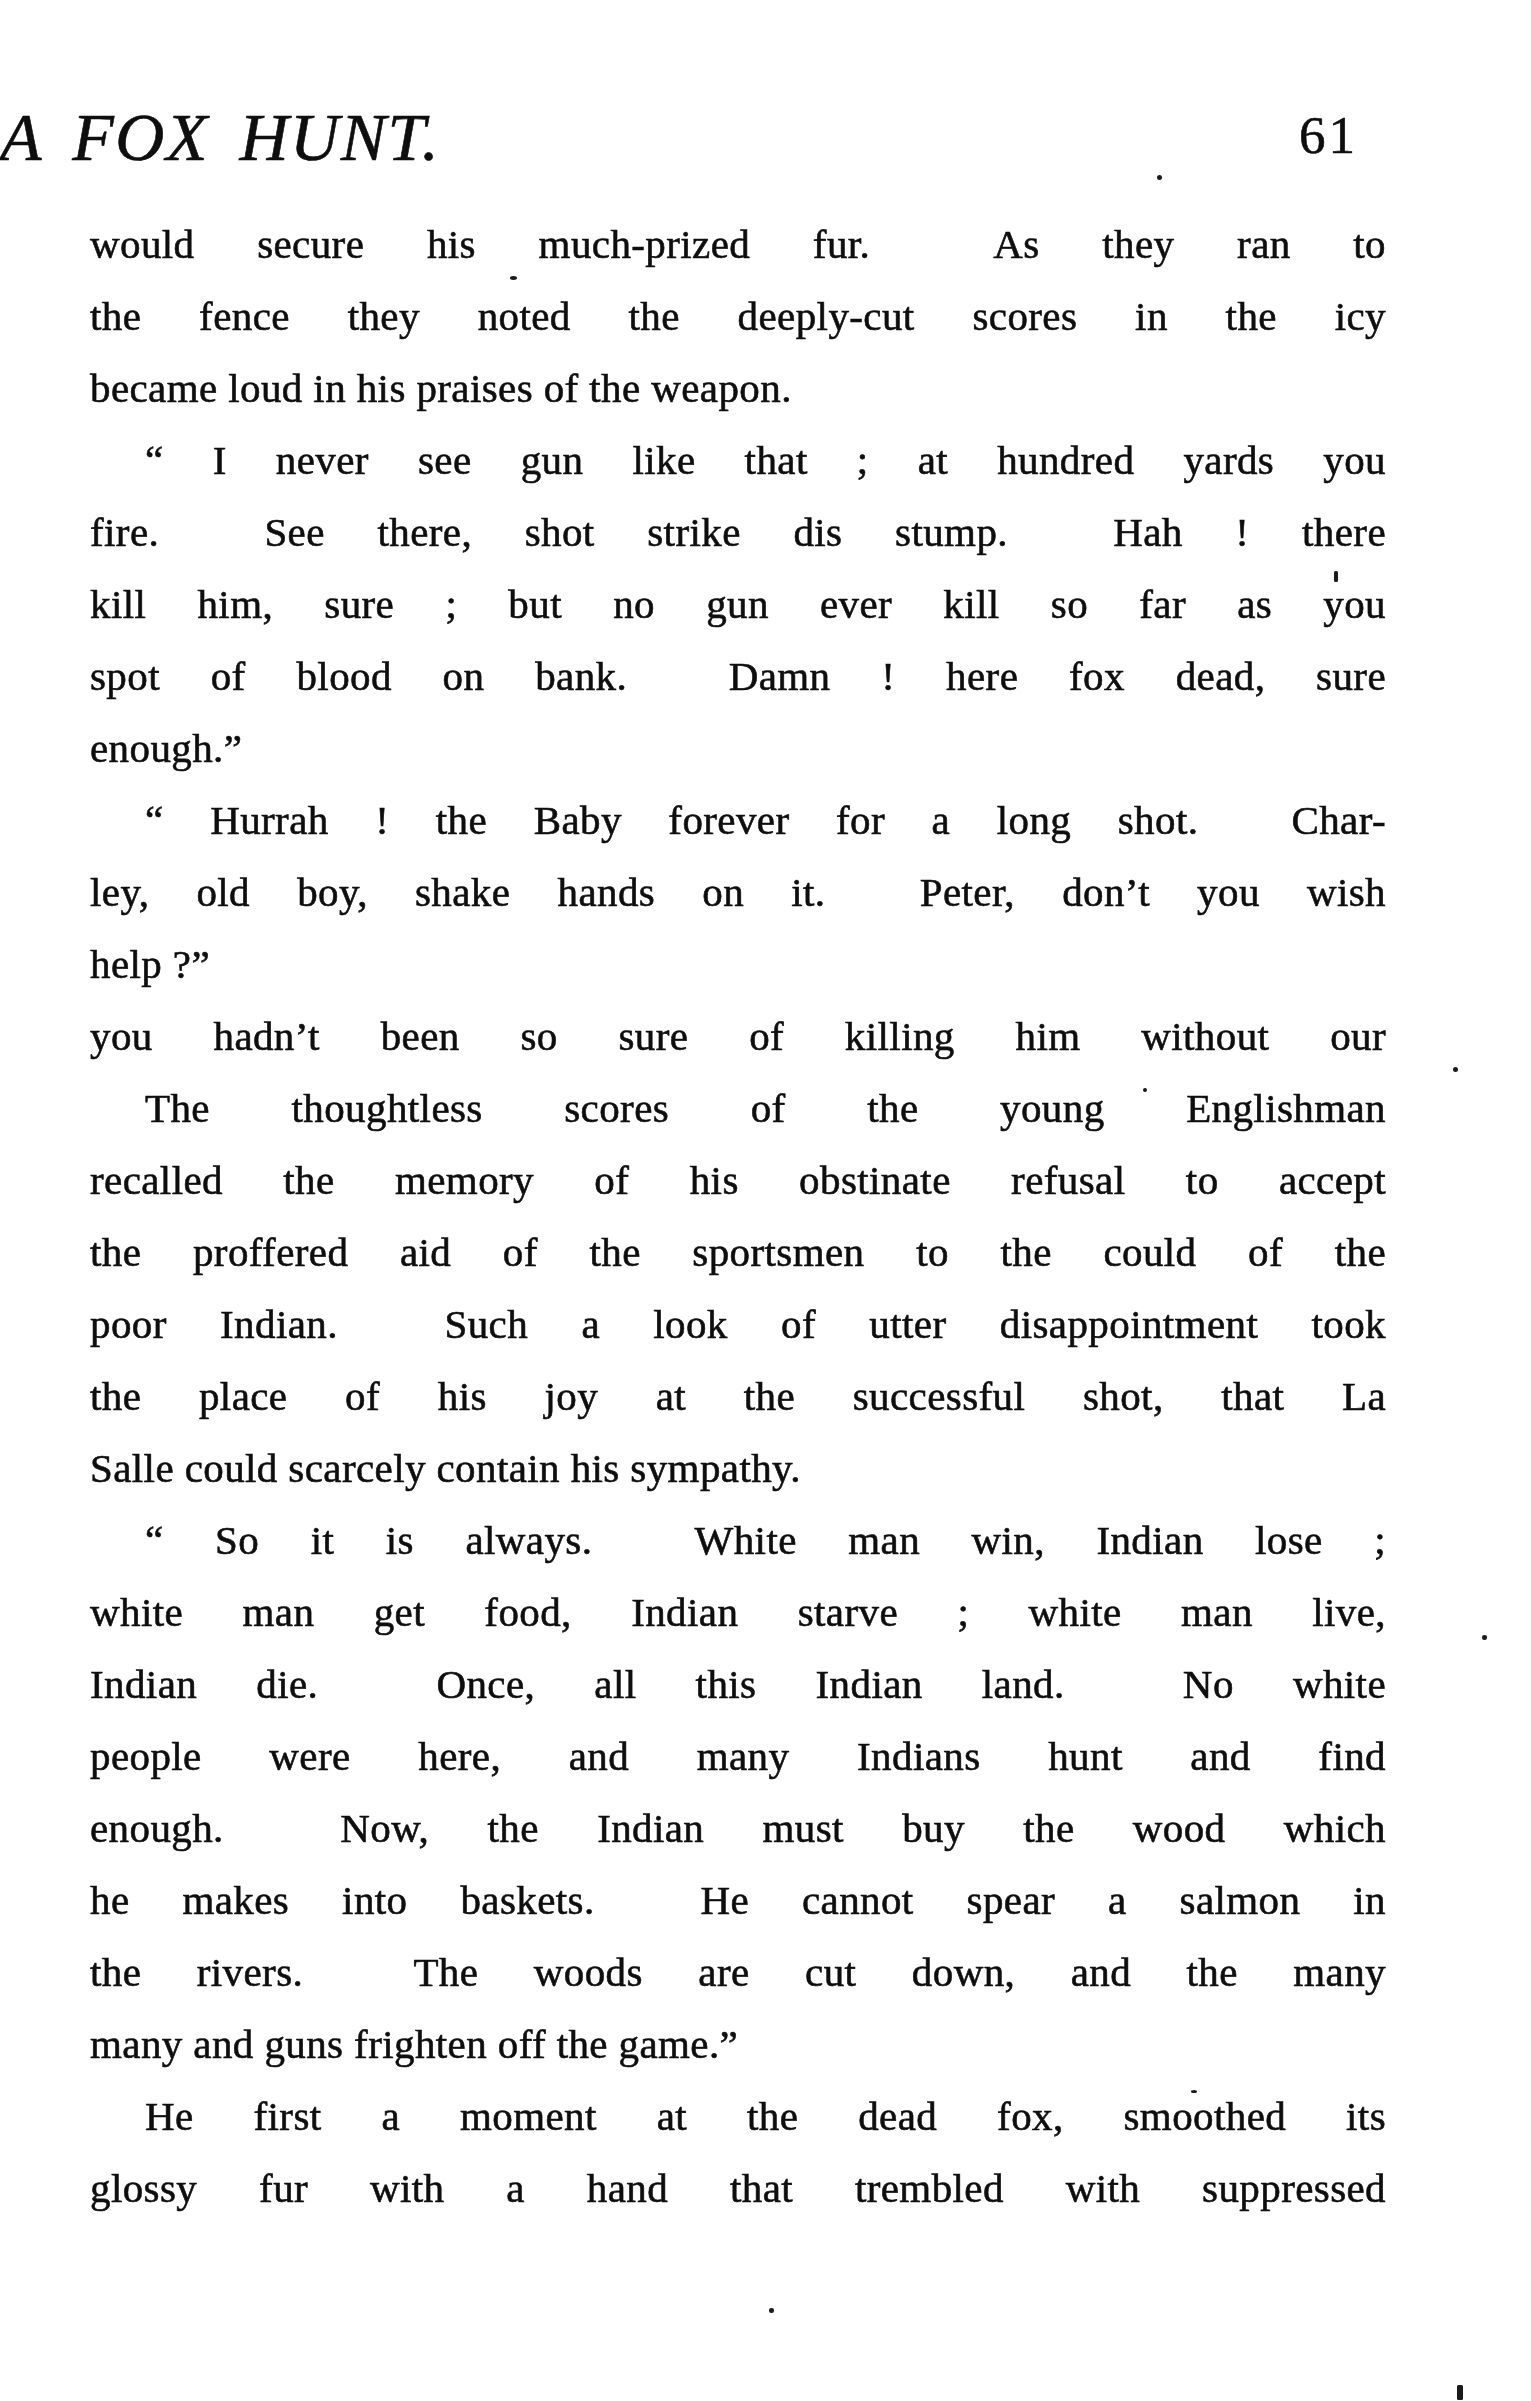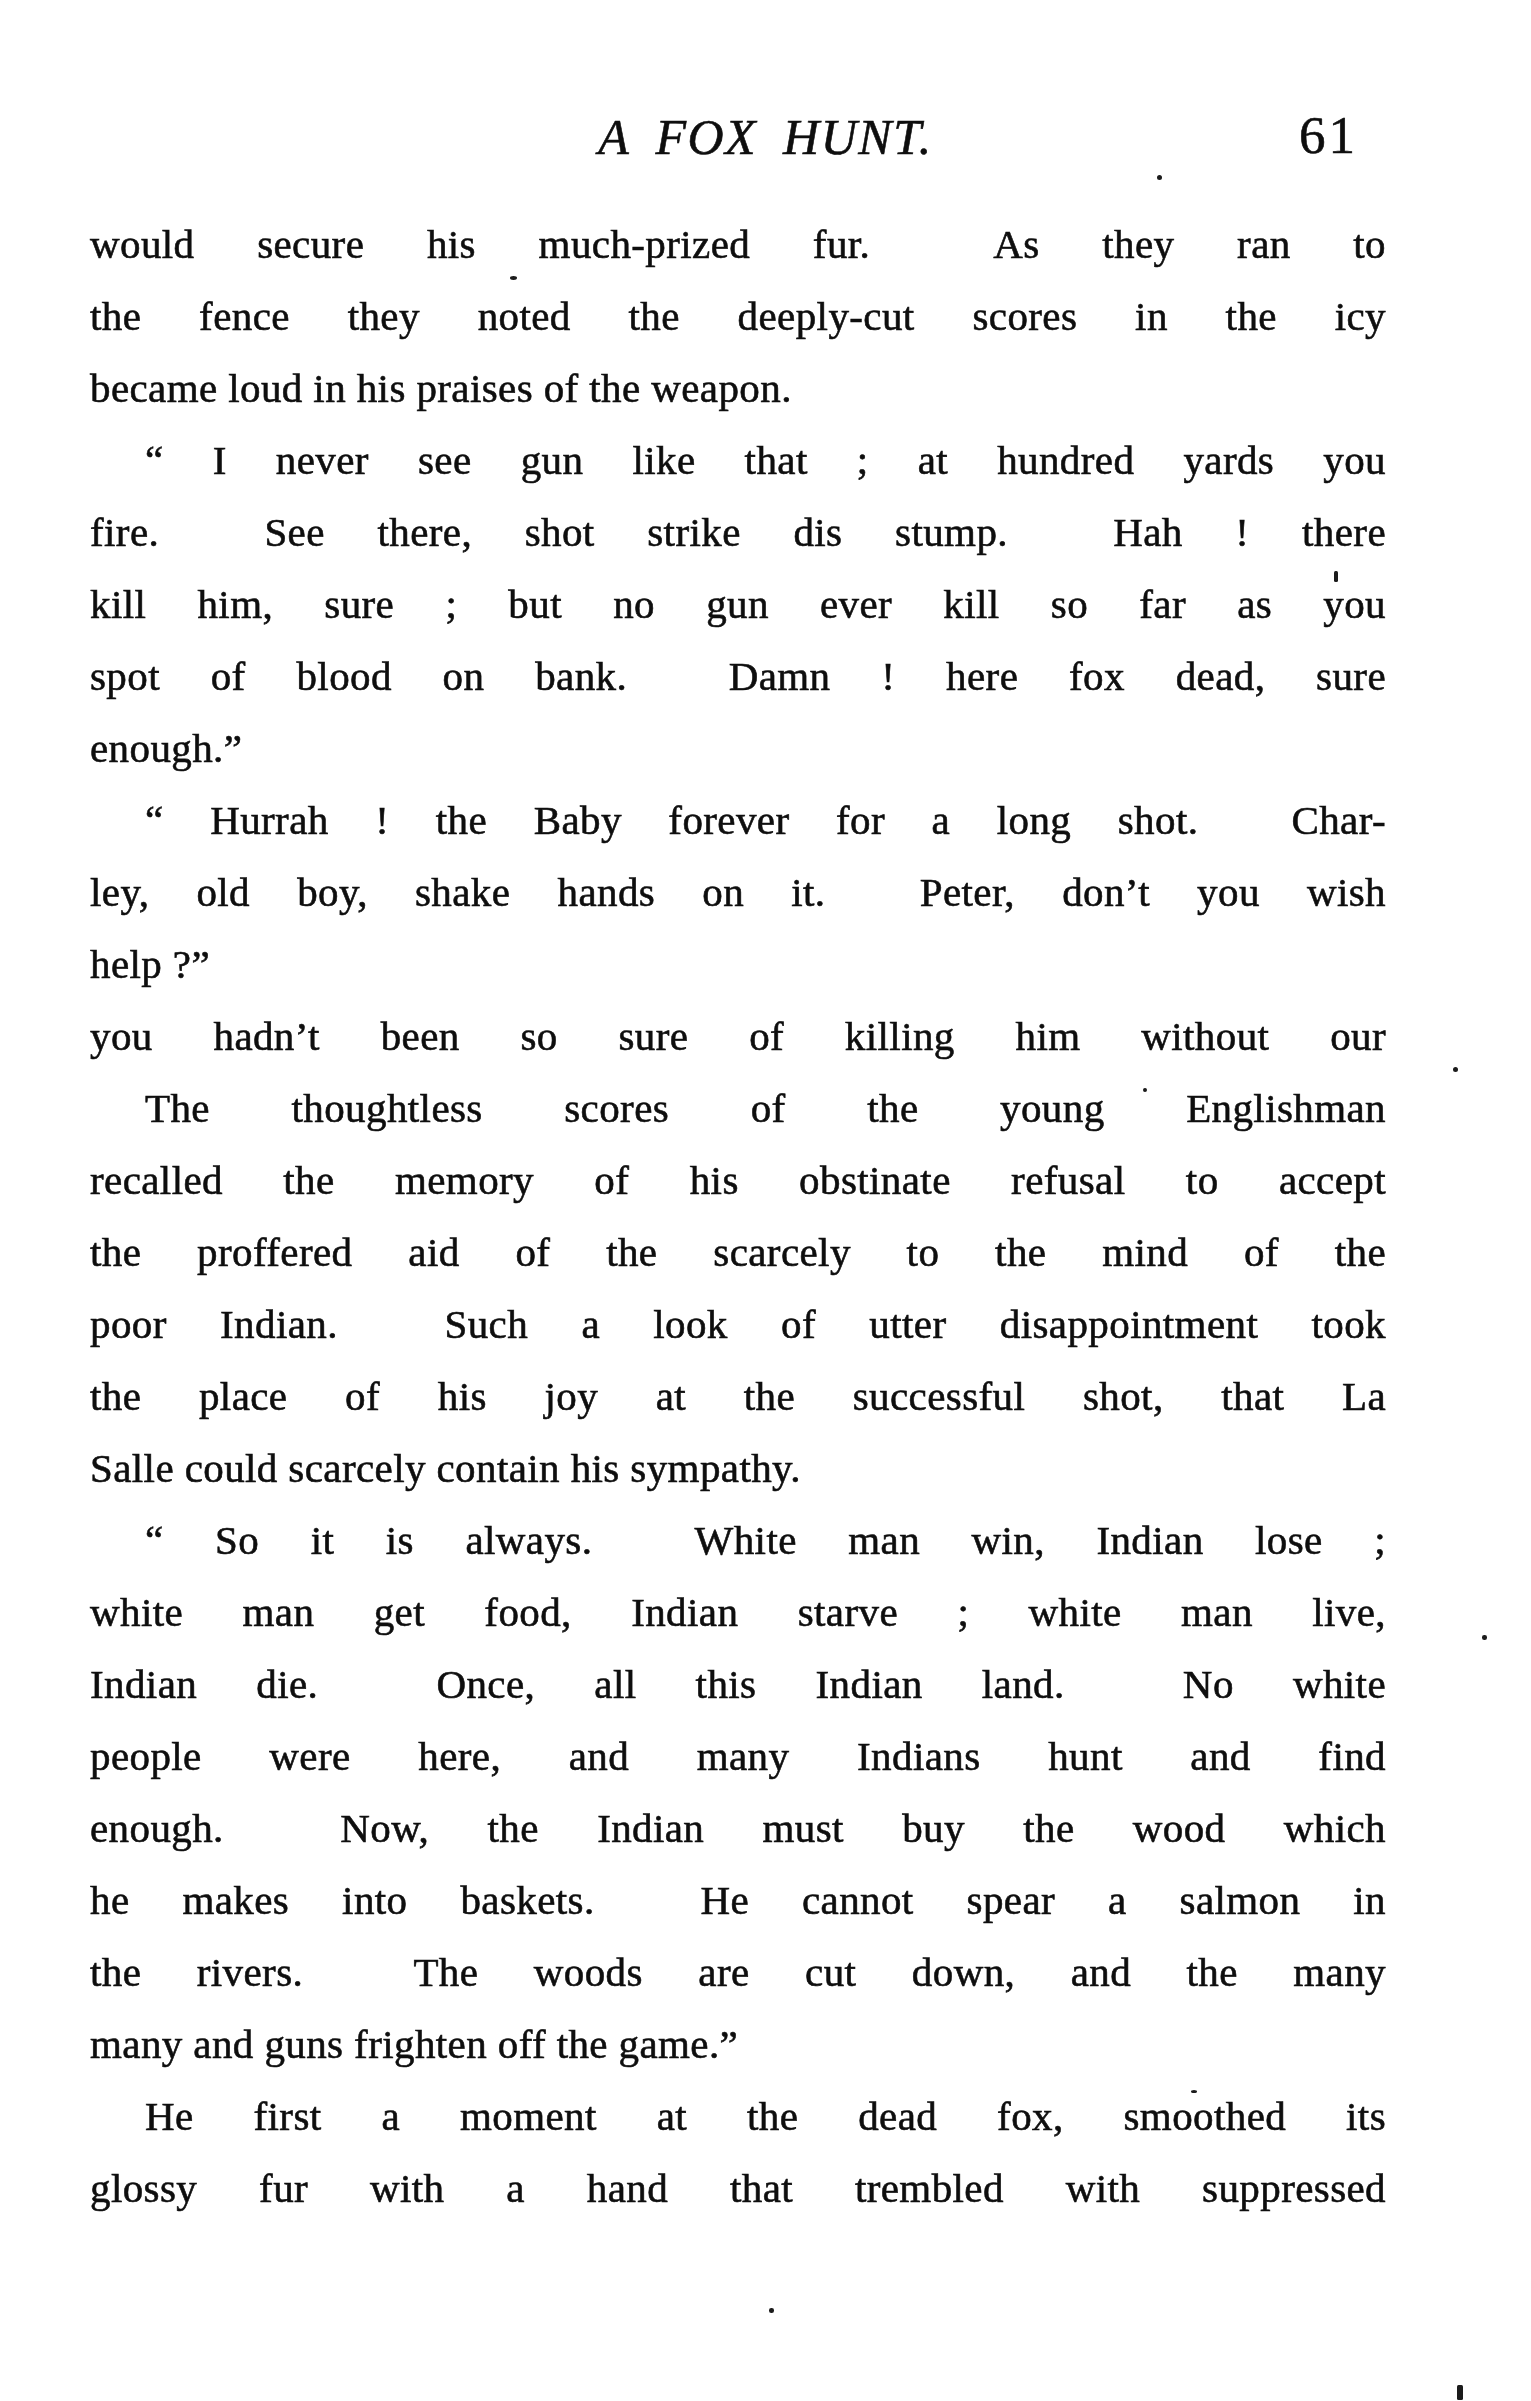--- a/index.html
+++ b/index.html
@@ -7,23 +7,23 @@
     position:relative;
     width:1531px;height:2401px;
     background:#ffffff;
     color:#0e0e0e;
     font-family:"Liberation Serif","DejaVu Serif",serif;
     overflow:hidden;
     -webkit-text-stroke:0.6px #101010;
   }
   .running-head{
     position:absolute;left:0;top:110px;width:100%;
-    text-align:center;
+    text-align:left;
     font-style:italic;
-    font-size:50px;line-height:54px;
+    font-size:68px;line-height:54px;
     word-spacing:12px;letter-spacing:1.5px;
   }
   .page-number{
     position:absolute;top:107px;right:173px;
     font-size:53px;line-height:56px;letter-spacing:3px;
   }
   .body-text{
     position:absolute;left:90px;top:208px;width:1296px;
     font-size:41px;line-height:72px;
     letter-spacing:0.4px;
@@ -60,21 +60,21 @@
     <div>
       <div class="line ind">“&nbsp;Hurrah&nbsp;! the Baby forever for a long shot.&nbsp; Char-</div>
       <div class="line">ley, old boy, shake hands on it.&nbsp; Peter, don’t you wish</div>
       <div class="line last">help&nbsp;?”</div>
       <div class="line">you hadn’t been so sure of killing him without our</div>
     </div>
 
     <div>
       <div class="line ind">The thoughtless scores of the young Englishman</div>
       <div class="line">recalled the memory of his obstinate refusal to accept</div>
-      <div class="line">the proffered aid of the scarcely to the mind of the</div>
+      <div class="line">the proffered aid of the sportsmen to the could of the</div>
       <div class="line">poor Indian.&nbsp; Such a look of utter disappointment took</div>
       <div class="line">the place of his joy at the successful shot, that La</div>
       <div class="line last">Salle could scarcely contain his sympathy.</div>
     </div>
 
     <div>
       <div class="line ind">“&nbsp;So it is always.&nbsp; White man win, Indian lose&nbsp;;</div>
       <div class="line">white man get food, Indian starve&nbsp;; white man live,</div>
       <div class="line">Indian die.&nbsp; Once, all this Indian land.&nbsp; No white</div>
       <div class="line">people were here, and many Indians hunt and find</div>

